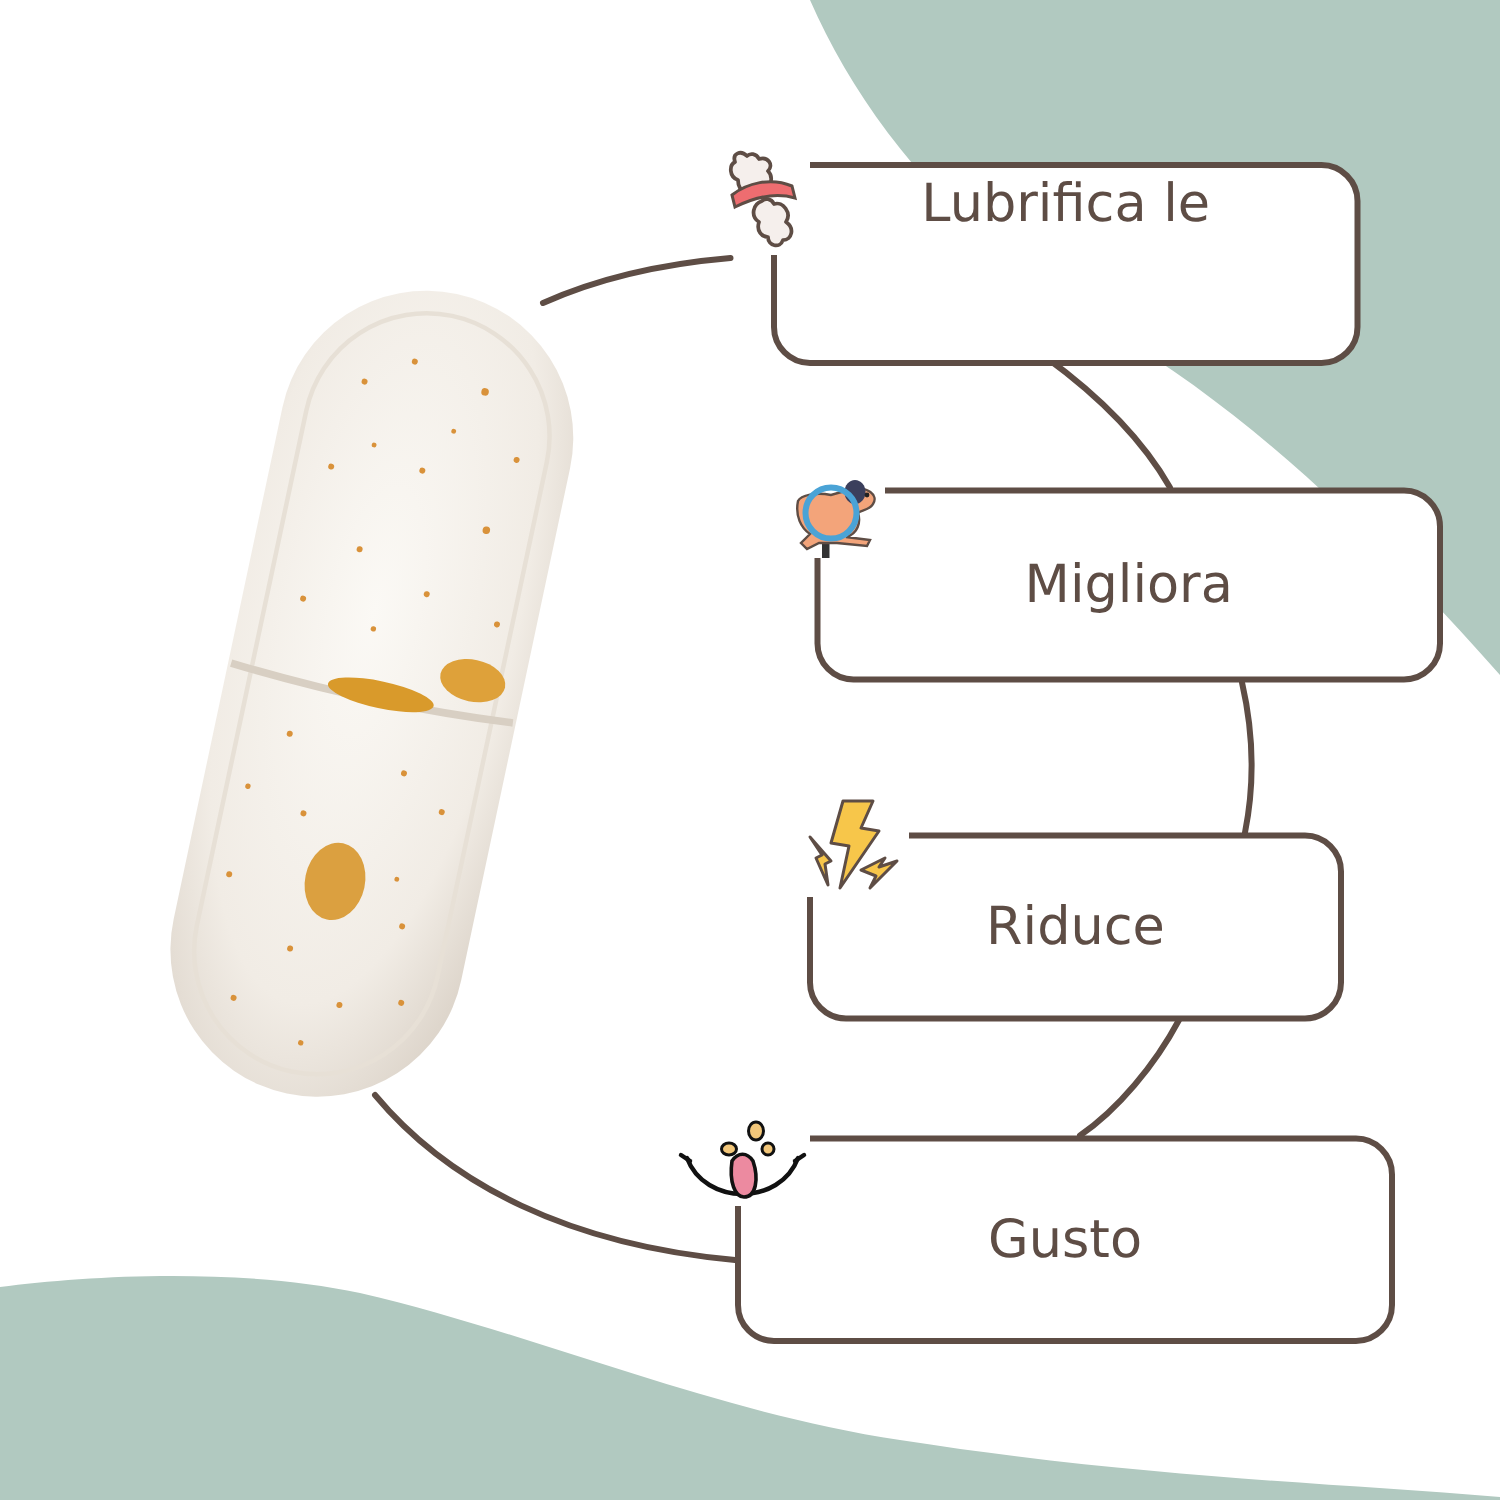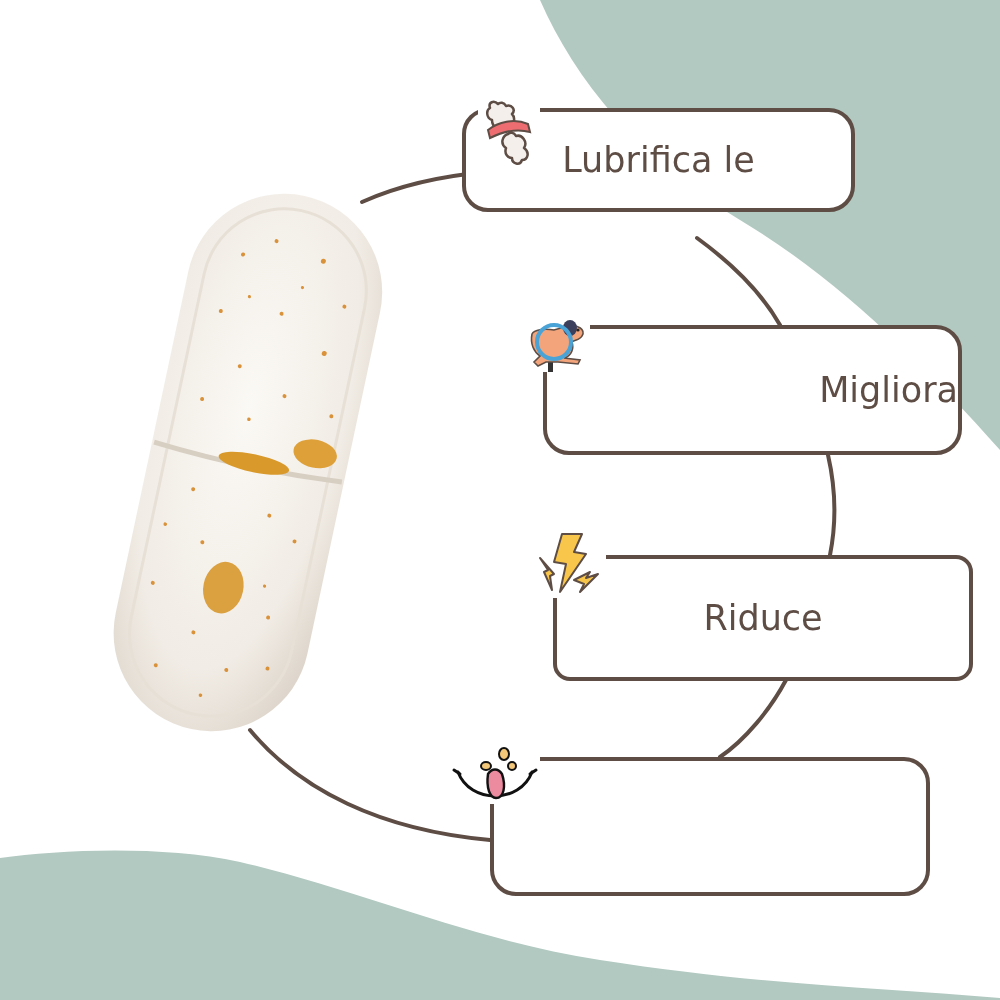--- a/index.html
+++ b/index.html
@@ -66,60 +66,61 @@
       <circle cx="310" cy="660" r="2"></circle>
         <circle cx="250" cy="700" r="1.8"></circle>
         <circle cx="180" cy="540" r="1.8"></circle>
       <circle cx="265" cy="280" r="1.6"></circle>
         <circle cx="215" cy="300" r="1.6"></circle>
         <circle cx="290" cy="580" r="1.6"></circle>
     </g>
   </g>
 </svg>
 
-<div class="benefit-box" style="left:462px; top:108px; width:393px; height:104px;">
+<div class="benefit-box" style="left:514px; top:108px; width:393px; height:136px;justify-content:space-between;">
   <span class="line">Lubrifica le</span>
 </div>
 <div class="icon-wrap" style="left:478px; top:96px; width:62px; height:74px;">
   <svg width="62" height="74" viewBox="0 0 62 74">
     <g stroke="#5e4d45" stroke-width="2.5" fill="#f5efec" stroke-linejoin="round">
       <path d="M20,8 C16,4 10,6 12,12 C8,14 8,22 14,24 C14,32 22,36 30,32 C36,30 38,22 34,18 C38,14 34,8 28,10 C26,6 22,6 20,8 Z"></path>
       <path d="M30,38 C24,40 22,48 28,52 C26,58 30,62 34,62 C34,68 42,70 44,64 C50,64 52,56 46,52 C50,46 44,38 38,40 C36,36 32,36 30,38 Z"></path>
     </g>
     <path d="M10,34 C20,26 36,22 50,28 L52,36 C38,32 24,36 12,42 Z" fill="#ee6d70" stroke="#5e4d45" stroke-width="2"></path>
   </svg>
 </div>
 
-<div class="benefit-box" style="left:543px; top:325px; width:419px; height:130px;align-items:flex-end;">
+<div class="benefit-box" style="left:543px; top:325px; width:419px; height:130px;">
   <span class="line">Migliora</span>
 </div>
 <div class="icon-wrap" style="left:524px; top:316px; width:66px; height:56px;">
   <svg width="66" height="56" viewBox="0 0 66 56">
     <rect x="24" y="40" width="5" height="16" fill="#333"></rect>
     <path d="M8,18 C10,14 20,12 30,14 L44,10 C54,8 62,14 58,20 C56,24 50,24 48,26 C50,32 48,40 40,42 L56,44 L54,48 L34,46 L22,46 L14,50 L10,46 L16,40 C10,36 6,28 8,18 Z" fill="#f3a47a" stroke="#5e4d45" stroke-width="1.6"></path>
     <ellipse cx="46" cy="12" rx="7" ry="8" fill="#3b3f5c"></ellipse>
     <circle cx="54" cy="14" r="1.6" fill="#222"></circle>
     <circle cx="30" cy="26" r="17" fill="none" stroke="#4aa3d6" stroke-width="4"></circle>
   </svg>
 </div>
 
-<div class="benefit-box" style="left:553px; top:555px; width:420px; height:126px;border-radius:17px;">
+<div class="benefit-box" style="left:538px; top:555px; width:358px; height:126px;">
   <span class="line">Riduce</span>
 </div>
 <div class="icon-wrap" style="left:536px; top:530px; width:70px; height:68px;">
   <svg width="70" height="68" viewBox="0 0 70 68">
     <g fill="#f7c64a" stroke="#5e4d45" stroke-width="2" stroke-linejoin="round">
       <path d="M26,4 L46,4 L38,22 L50,24 L24,62 L30,34 L18,32 Z"></path>
       <path d="M4,28 L12,40 L8,42 L16,60 L14,46 L18,44 Z"></path>
       <path d="M38,50 L54,42 L50,48 L62,44 L44,62 L48,54 Z"></path>
     </g>
   </svg>
 </div>
 
 <div class="benefit-box" style="left:490px; top:757px; width:440px; height:139px;">
+  <span class="line">Gusto</span>
 </div>
 <div class="icon-wrap" style="left:450px; top:744px; width:90px; height:60px;">
   <svg width="90" height="60" viewBox="0 0 90 60">
     <path d="M8,28 C20,60 70,60 82,28" fill="none" stroke="#111" stroke-width="3" stroke-linecap="round"></path>
     <path d="M4,26 L10,30" stroke="#111" stroke-width="3" stroke-linecap="round"></path>
     <path d="M86,26 L80,30" stroke="#111" stroke-width="3" stroke-linecap="round"></path>
     <path d="M38,30 C36,44 40,54 46,54 C54,54 56,42 52,30 C48,24 42,24 38,30 Z" fill="#ec8aa0" stroke="#111" stroke-width="2.4"></path>
     <g fill="#f3c77a" stroke="#111" stroke-width="2">
       <ellipse cx="36" cy="22" rx="5" ry="4"></ellipse>
       <ellipse cx="54" cy="10" rx="5" ry="6"></ellipse>

